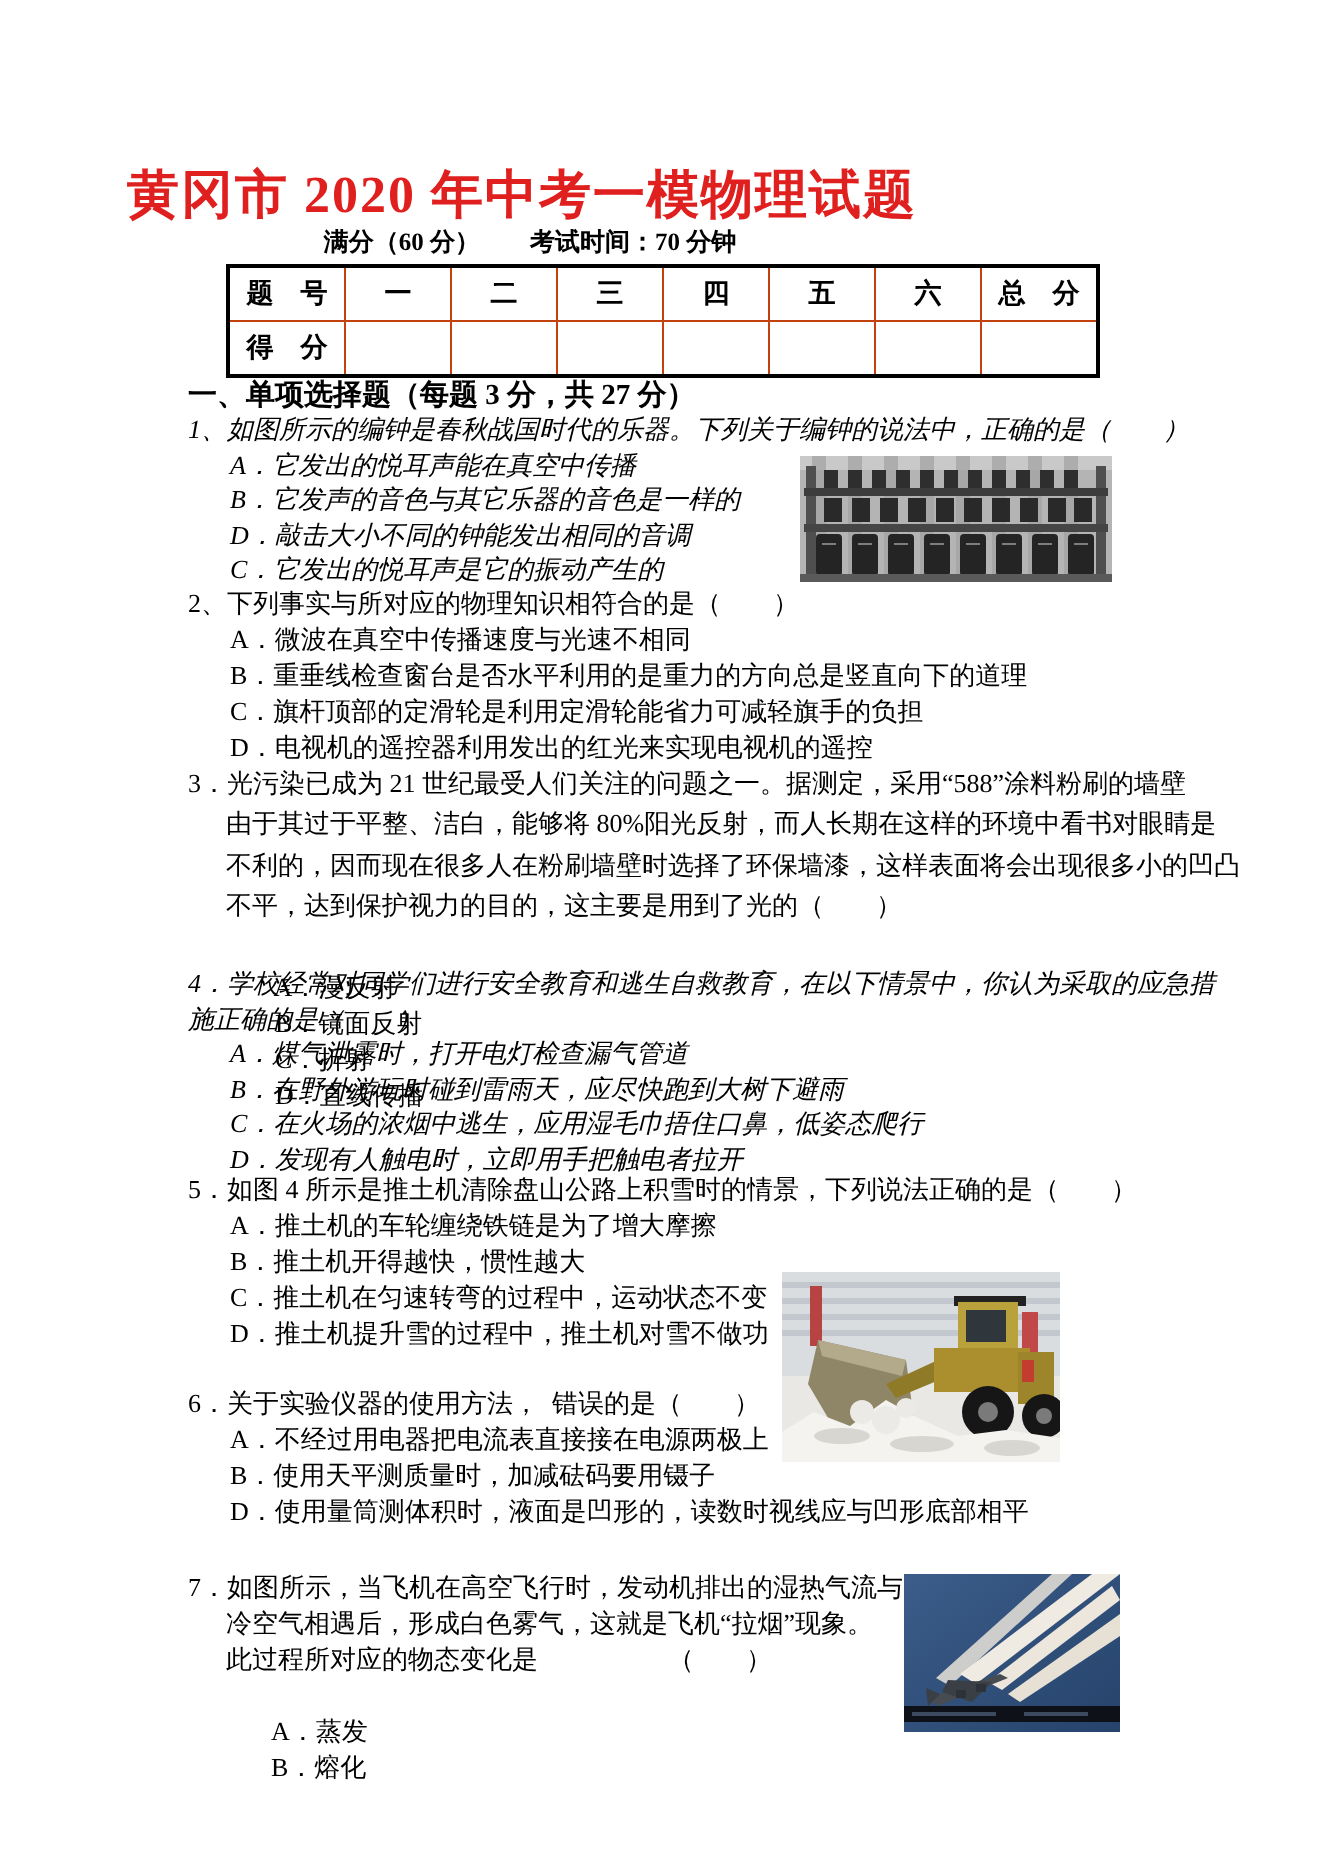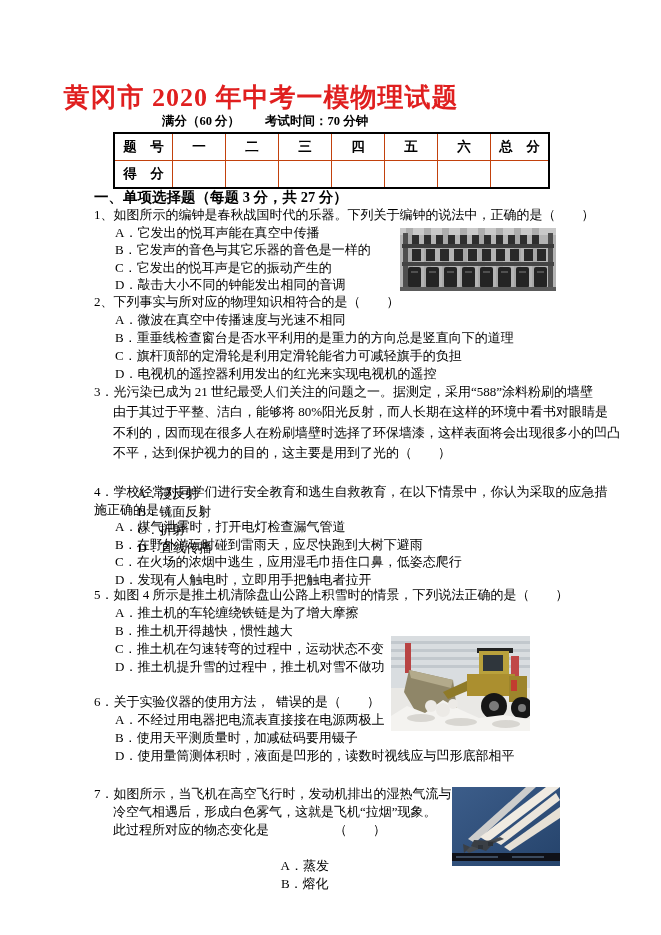--- a/index.html
+++ b/index.html
@@ -27,26 +27,26 @@
   }
   table.score-table td.wide { width:57px; }
   .section-heading {
     position:absolute; top:188px; left:94px;
     font-size:14.5px; font-weight:bold; white-space:pre;
   }
   .q { position:absolute; left:94px; width:490px; font-size:13px; }
   .stem { white-space:pre; }
   .hang { padding-left:19px; text-indent:-19px; }
   .opt { padding-left:21px; white-space:pre; }
-  .lh175 .stem, .lh175 .opt { line-height:17.5px; }
+  .lh175 .stem, .lh175 .opt { line-height:17.5px;font-style:italic; }
   .lh18 .stem, .lh18 .opt { line-height:18px; }
   .q3 .stem { line-height:20.4px; }
   .q3 .opt-row { padding-left:24px; line-height:18px; margin-top:3px; white-space:pre; }
   .q3 .opt-row span { margin-right:22px; }
-  .q7 .opt-row { padding-left:22px; line-height:18px; white-space:pre;text-align:center; }
+  .q7 .opt-row { padding-left:22px; line-height:18px; white-space:pre; }
   .q7 .opt-a { display:inline-block; width:206px; }
   .photo { position:absolute; display:block; }
   .img-bells { left:400px; top:228px; }
   .img-bulldozer { left:391px; top:636px; }
   .img-airplane { left:452px; top:787px; }
 </style>
 </head>
 <body>
 
 <div class="sheet">
@@ -79,22 +79,22 @@
     </tr>
   </tbody>
     </table>
 
   <div class="section-heading">一、单项选择题（每题 3 分，共 27 分）</div>
 
   <div class="q lh175" style="top:206px;">
     <div class="stem">1、如图所示的编钟是春秋战国时代的乐器。下列关于编钟的说法中，正确的是（　　）</div>
     <div class="opt">A．它发出的悦耳声能在真空中传播</div>
     <div class="opt">B．它发声的音色与其它乐器的音色是一样的</div>
+    <div class="opt">D．敲击大小不同的钟能发出相同的音调</div>
     <div class="opt">C．它发出的悦耳声是它的振动产生的</div>
-    <div class="opt">D．敲击大小不同的钟能发出相同的音调</div>
   </div>
 
   <div class="q lh18" style="top:293px;">
     <div class="stem">2、下列事实与所对应的物理知识相符合的是（　　）</div>
     <div class="opt">A．微波在真空中传播速度与光速不相同</div>
     <div class="opt">B．重垂线检查窗台是否水平利用的是重力的方向总是竖直向下的道理</div>
     <div class="opt">C．旗杆顶部的定滑轮是利用定滑轮能省力可减轻旗手的负担</div>
     <div class="opt">D．电视机的遥控器利用发出的红光来实现电视机的遥控</div>
   </div>
 

